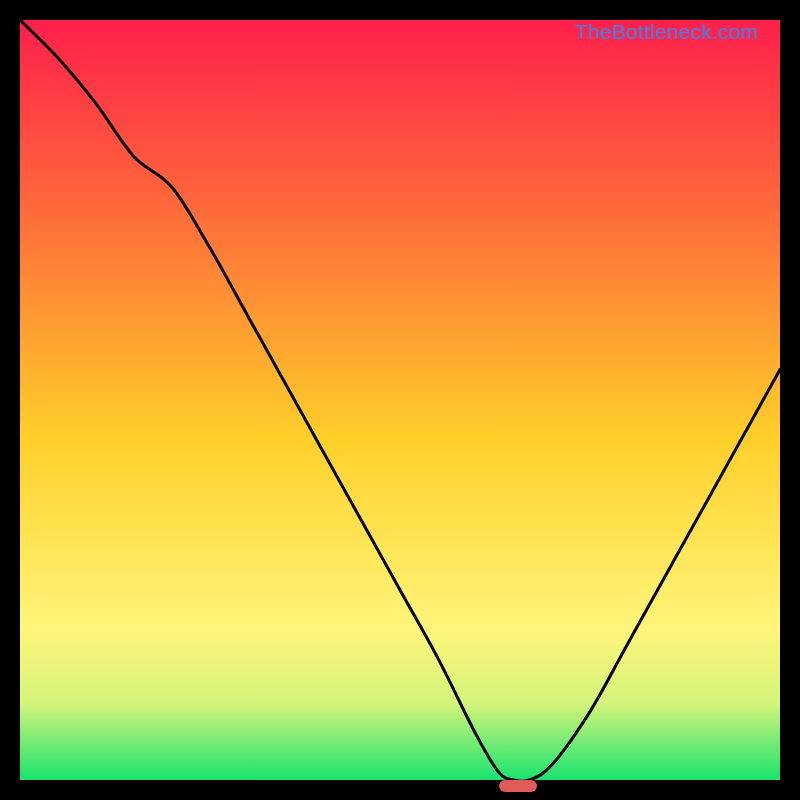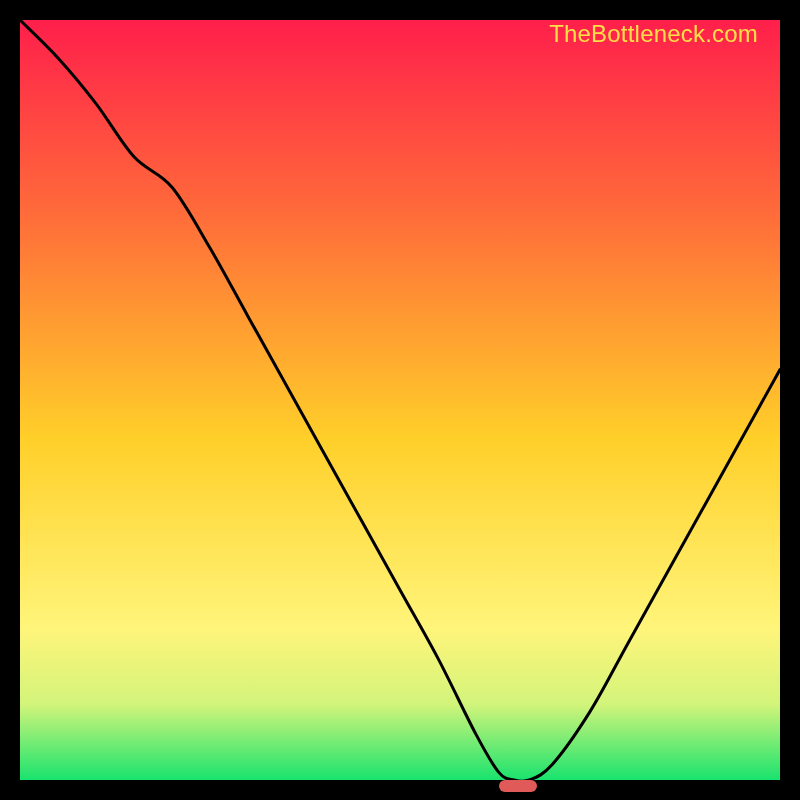--- a/index.html
+++ b/index.html
@@ -17,22 +17,22 @@
     top: 20px;
     width: 760px;
     height: 760px;
     background: #000;
   }
   .watermark {
     position: absolute;
     top: 0px;
     right: 22px;
     z-index: 50;
-    color: #fde047;
-    font-size: 24px;
+    color: #3b82f6;
+    font-size: 21px;
     font-weight: 500;
     letter-spacing: 0.2px;
   }
   .chart {
     position: absolute;
     left: 0;
     top: 0;
     width: 760px;
     height: 760px;
   }

